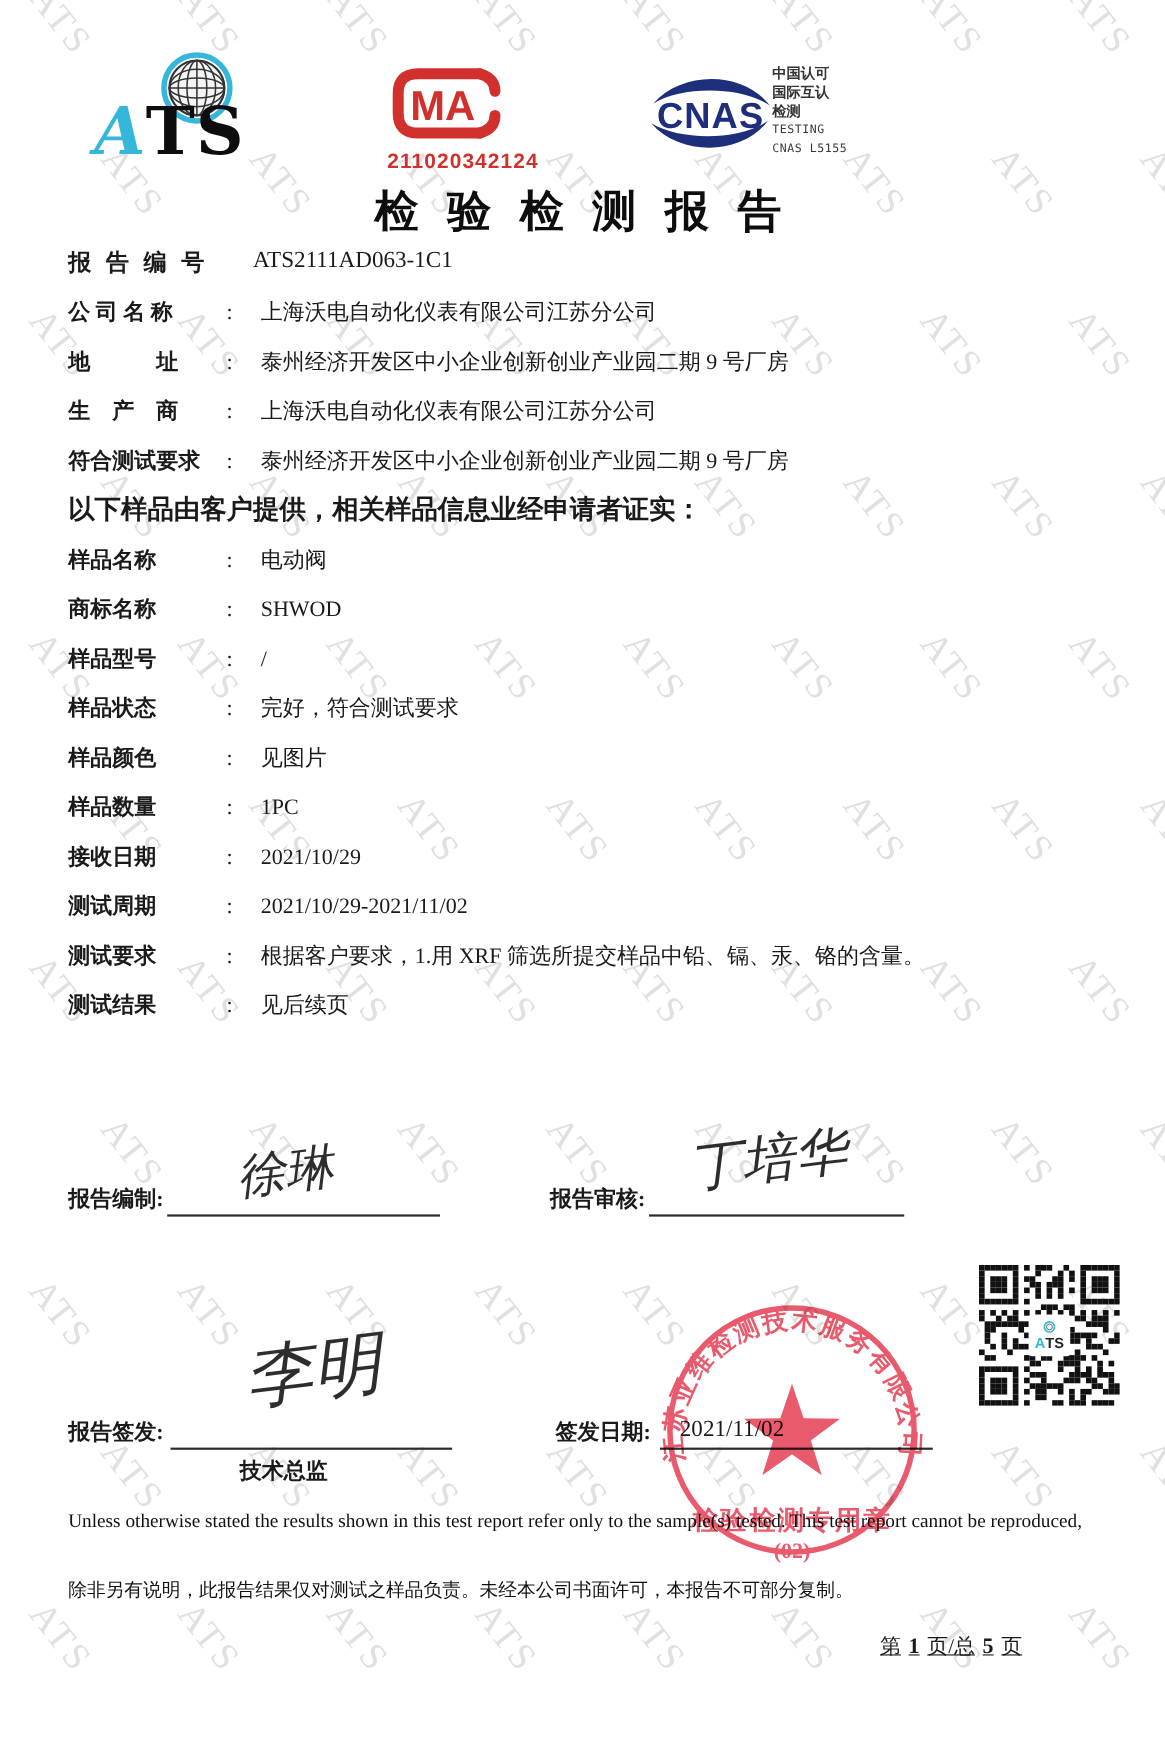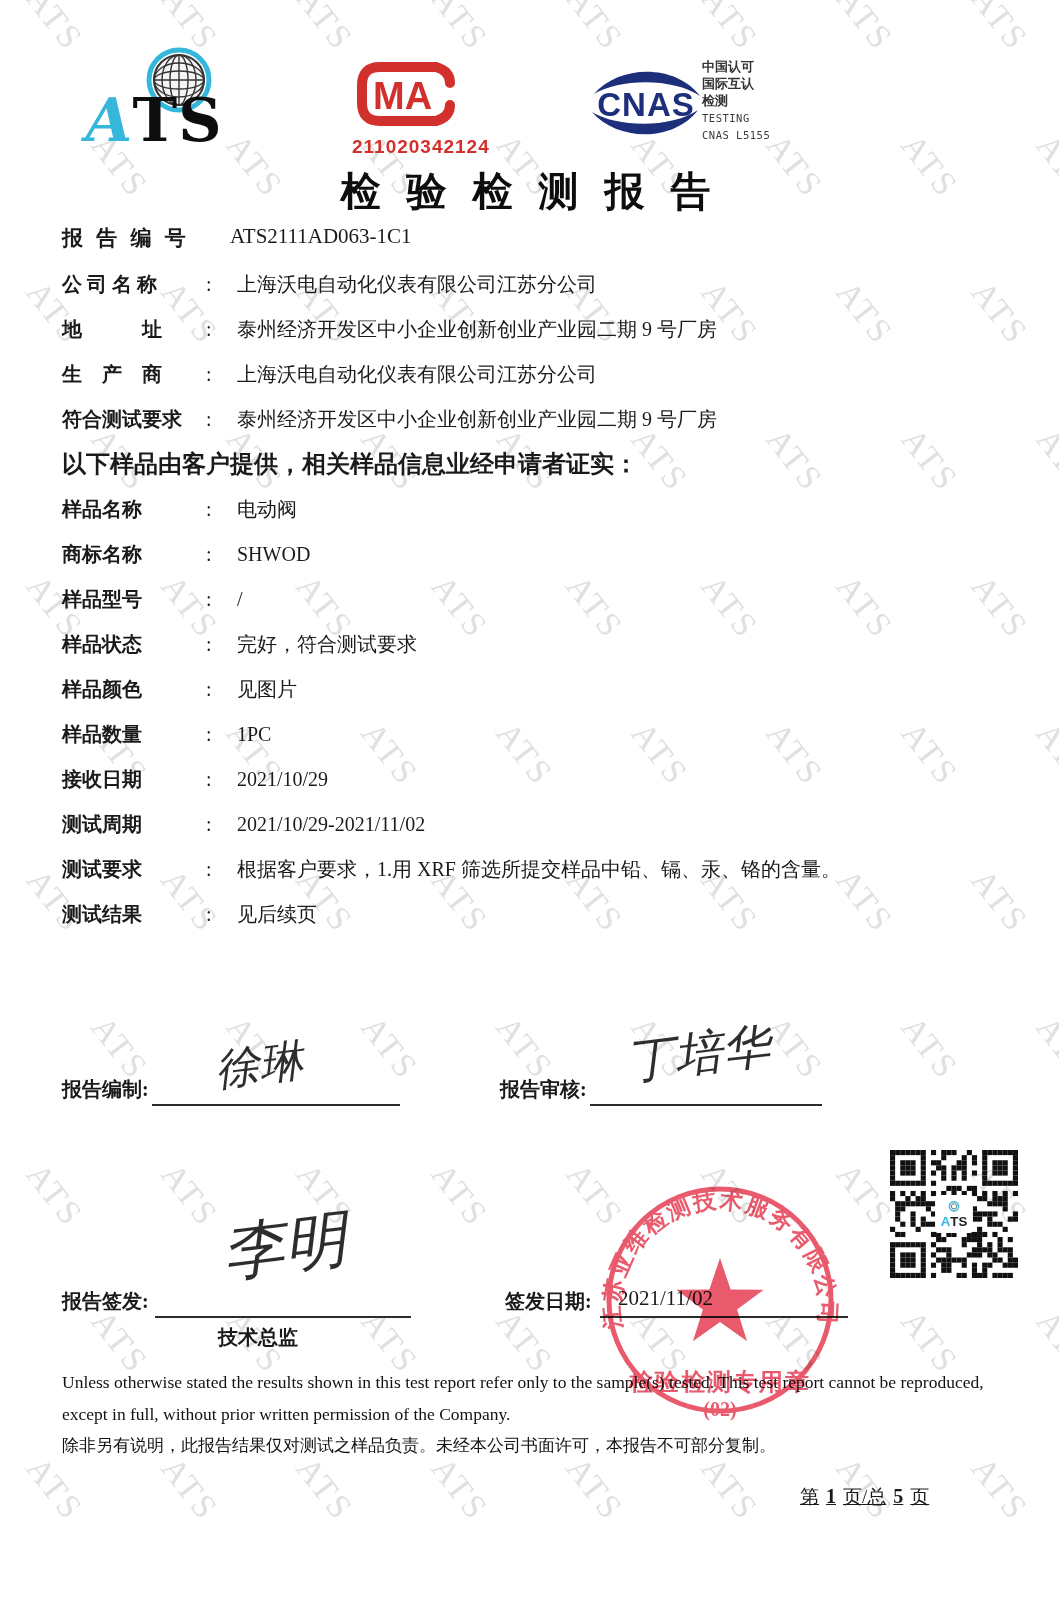--- a/index.html
+++ b/index.html
@@ -614,18 +614,17 @@
       <text font-size="23" font-weight="bold" fill="#e74c60" font-family="Liberation Serif,serif">
         <textPath href="#arcTop" textLength="350">江苏亚维检测技术服务有限公司</textPath>
       </text>
       <polygon points="120,80 130.6,111.4 163.7,111.8 137.1,131.6 147,163.2 120,144 93,163.2 102.9,131.6 76.3,111.8 109.4,111.4" fill="#e74c60"></polygon>
       <text x="120" y="212" text-anchor="middle" font-size="24" font-weight="bold" fill="#e74c60" letter-spacing="2" font-family="Liberation Serif,serif">检验检测专用章</text>
       <text x="120" y="238" text-anchor="middle" font-size="20" font-weight="bold" fill="#e74c60" font-family="Liberation Serif,serif">(02)</text>
     </svg>
   </div>
 
   <div class="foot-en" style="top:1372px;">Unless otherwise stated the results shown in this test report refer only to the sample(s) tested. This test report cannot be reproduced,</div>
-  <div class="foot-en" style="top:1404px;">except in full, without prior written permission of the Company.</div>
   <div class="foot-cn" style="top:1434px;">除非另有说明，此报告结果仅对测试之样品负责。未经本公司书面许可，本报告不可部分复制。</div>
 
   <div class="page-num"><span>第</span><b>1</b><span>页/总</span><b>5</b><span>页</span></div>
 
 </div>
 
 </body></html>

